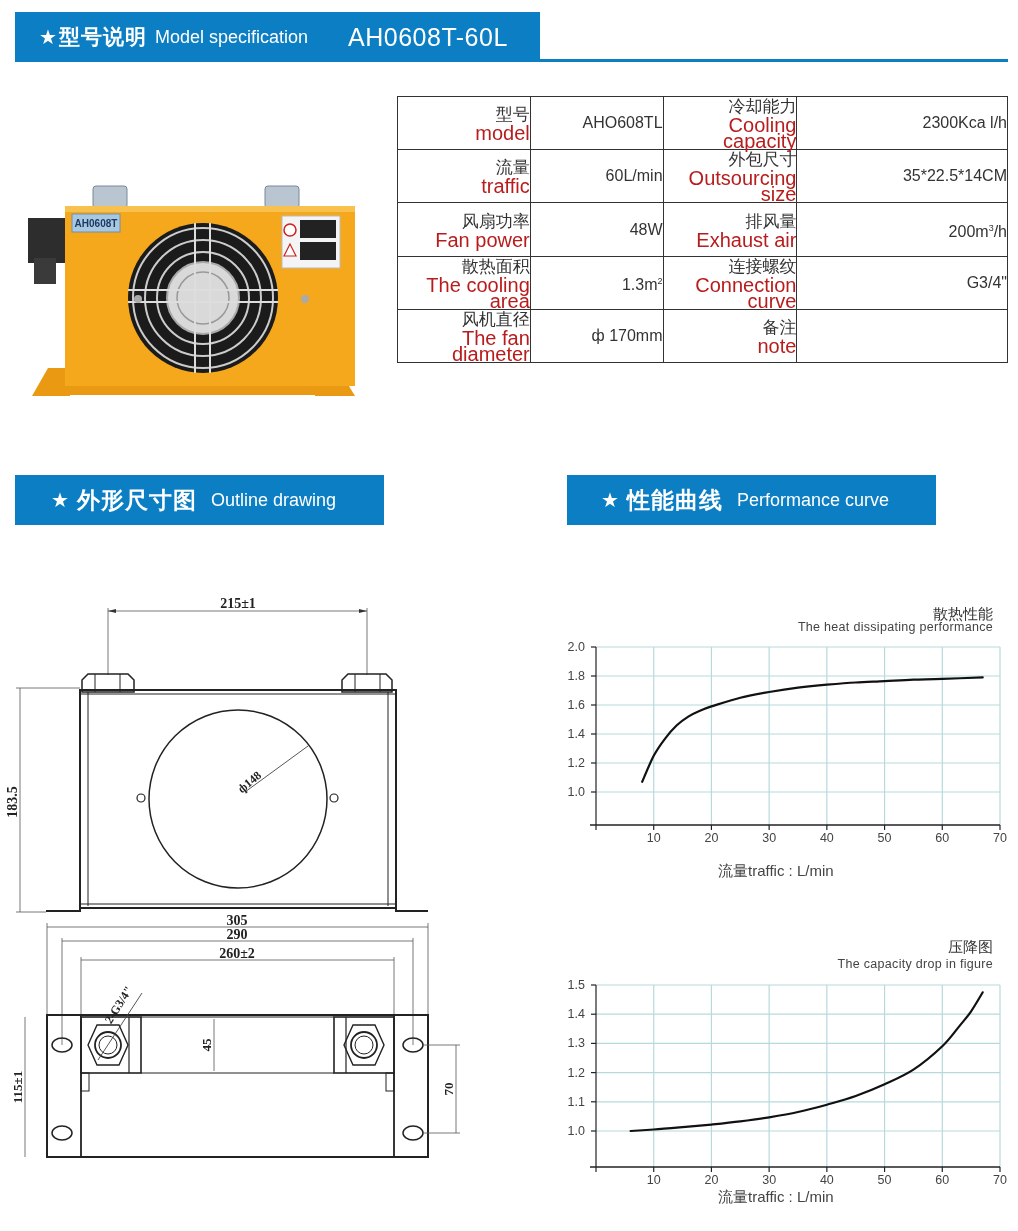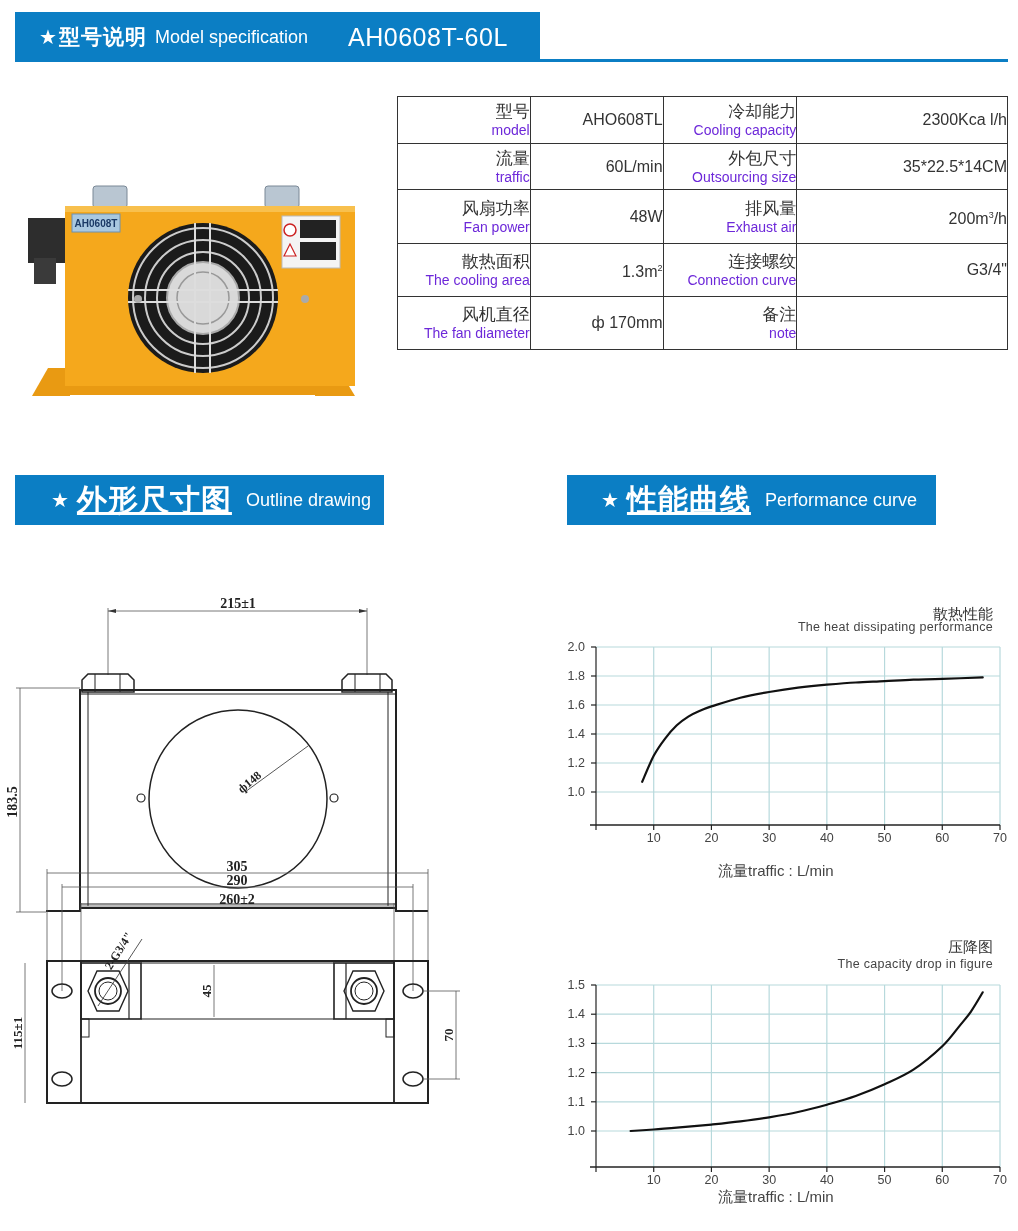--- a/index.html
+++ b/index.html
@@ -15,28 +15,28 @@
   .top-header .model { font-size: 25px; margin-left: 40px; letter-spacing: 0.5px; }
 
   
   .product { position: absolute; left: 20px; top: 178px; width: 345px; height: 225px; }
 
   
   .spec-table { position: absolute; left: 397px; top: 96px; width: 611px; border-collapse: collapse; }
   .spec-table td { border: 1.5px solid #333; text-align: right; vertical-align: middle; color: #333; }
   .spec-table .lbl-cn { font-size: 17px; display: block; line-height: 20px; }
   .spec-table .lbl-cn.small { font-size: 14px; }
-  .spec-table .lbl-en { font-size: 14px; display: block; line-height: 16px; color: #6d28d9; }
+  .spec-table .lbl-en { font-size: 20px; display: block; line-height: 16px; color: #b91c1c; }
   .spec-table .val { font-size: 16px; line-height: 26px; }
   .spec-table sup { font-size: 9px; vertical-align: 6px; }
 
   
   .sec-header { position: absolute; height: 50px; background: #0b7ec4; color: #fff; display: flex; align-items: center; }
   .sec-header .star { font-size: 20px; margin-right: 8px; }
-  .sec-header .cn { font-size: 30px; font-weight: bold; letter-spacing: 1px; text-decoration: underline; }
+  .sec-header .cn { font-size: 23px; font-weight: bold; letter-spacing: 1px; }
   .sec-header .en { font-size: 18px; margin-left: 14px; }
   .sec-outline { left: 15px; top: 475px; width: 369px; padding-left: 36px; }
   .sec-perf { left: 567px; top: 475px; width: 369px; padding-left: 34px; }
 
   
   .drawing { position: absolute; }
 
   
   .chart { position: absolute; left: 560px; width: 458px; }
   .chart-title-cn { position: absolute; right: 25px; font-size: 15px; color: #333; }
@@ -209,21 +209,21 @@
     <text x="0" y="0" transform="translate(17,222) rotate(-90)" text-anchor="middle" font-size="14" fill="#222" stroke="none" font-weight="bold">183.5</text>
 
     <circle cx="238" cy="219" r="89" stroke-width="1.5"></circle>
     <line x1="245" y1="212" x2="308" y2="166" stroke="#444" stroke-width="0.9"></line>
     <text x="0" y="0" transform="translate(252,205) rotate(-40)" text-anchor="middle" font-size="12" fill="#222" stroke="none" font-weight="bold">ф148</text>
     <circle cx="141" cy="218" r="4" stroke-width="1.2"></circle>
     <circle cx="334" cy="218" r="4" stroke-width="1.2"></circle>
   </svg>
 </div>
 
-<div class="drawing" style="left:0;top:851px;width:470px;height:260px;">
+<div class="drawing" style="left:0;top:905px;width:470px;height:260px;">
   <svg width="470" height="260" viewBox="0 0 470 260" fill="none" stroke="#222" font-family="Liberation Serif, serif">
 
     <line x1="47" y1="22" x2="428" y2="22" stroke="#555" stroke-width="0.8"></line>
     <line x1="47" y1="18" x2="47" y2="110" stroke="#555" stroke-width="0.8"></line>
     <line x1="428" y1="18" x2="428" y2="110" stroke="#555" stroke-width="0.8"></line>
     <text x="237" y="20" text-anchor="middle" font-size="14" fill="#222" stroke="none" font-weight="bold">305</text>
     <line x1="62" y1="36" x2="413" y2="36" stroke="#555" stroke-width="0.8"></line>
     <line x1="62" y1="33" x2="62" y2="140" stroke="#555" stroke-width="0.8"></line>
     <line x1="413" y1="33" x2="413" y2="140" stroke="#555" stroke-width="0.8"></line>
     <text x="237" y="34" text-anchor="middle" font-size="14" fill="#222" stroke="none" font-weight="bold">290</text>

